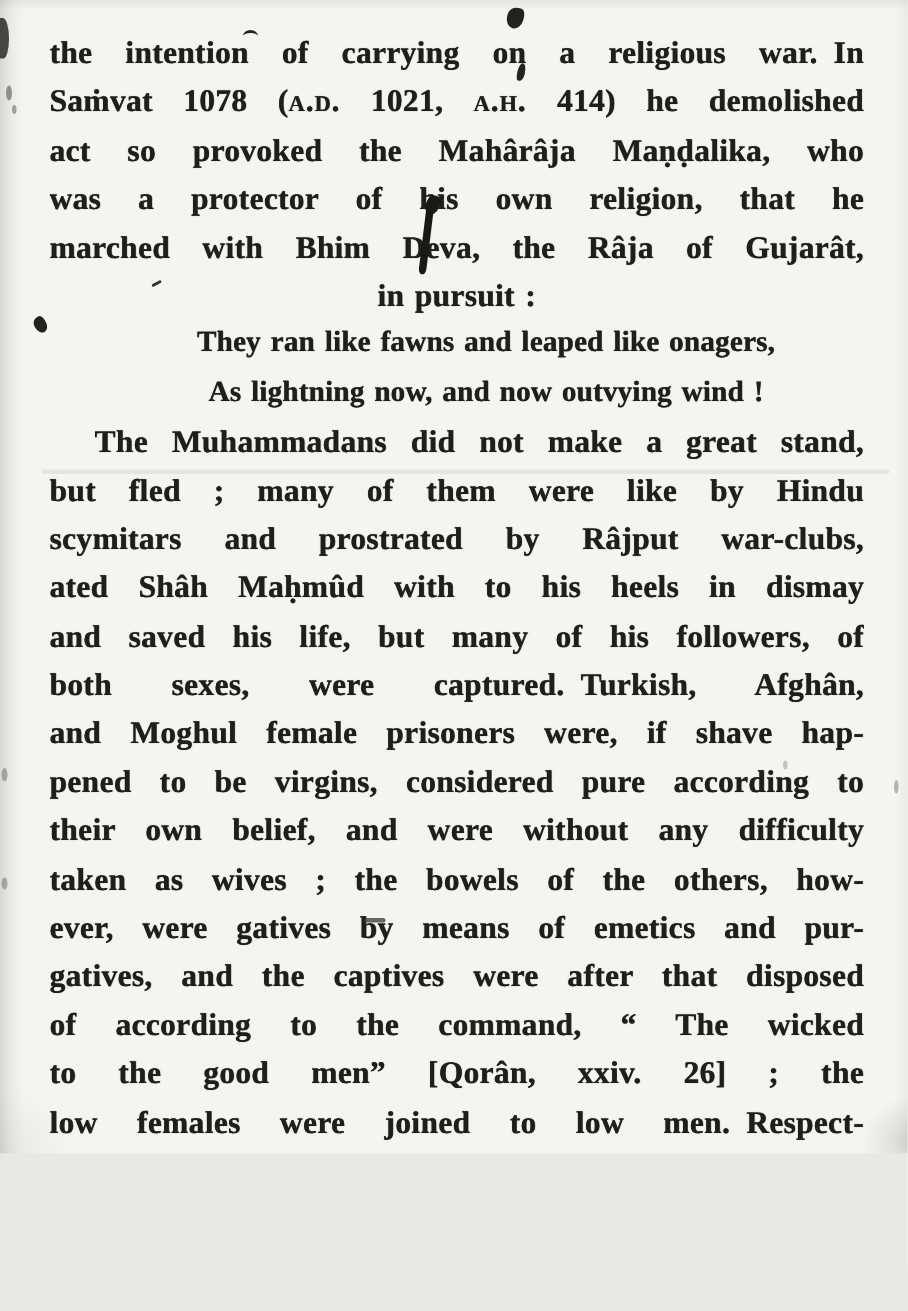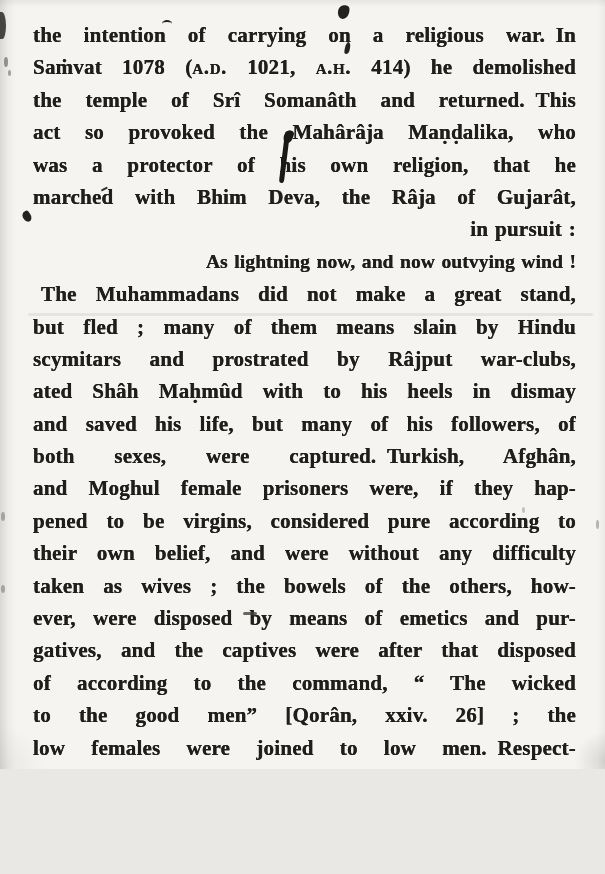--- a/index.html
+++ b/index.html
@@ -38,22 +38,22 @@
     height: 32.4px;
     line-height: 32.4px;
     overflow: hidden;
     white-space: normal;
   }
   .justify {
     text-align: justify;
     text-align-last: justify;
     text-justify: inter-word;
   }
-  .indent { text-indent: 8px; }
-  .plain { text-align: right; }
+  .indent { text-indent: 8px; margin-left: 22px; }
+  .plain { text-align: center; }
   .verse {
     padding-left: 39px;
     font-size: 19.5px;
     letter-spacing: 0.1px;
   }
   .italic { }
   .sc { font-variant: small-caps; letter-spacing: 0.6px; margin-top: 48px; }
 
   
   .artifact { position: absolute; pointer-events: none; }
@@ -63,37 +63,37 @@
   }
 </style>
 </head>
 <body>
 
 <div class="page">
 
   <div class="text-block">
       <div class="line justify"><span>the intention of carrying on a religious war. In</span></div>
       <div class="line justify"><span>Saṁvat 1078 (</span><span class="sc">a.d.</span><span> 1021, </span><span class="sc">a.h.</span><span> 414) he demolished</span></div>
-      <div class="line justify"><span>the temple of Srî Somanâth and returned. This</span></div>
       <div class="line justify"><span>act so provoked the Mahârâja Maṇḍalika, who</span></div>
       <div class="line justify"><span>was a protector of his own religion, that he</span></div>
       <div class="line justify"><span>marched with Bhim Deva, the Râja of Gujarât,</span></div>
       <div class="line plain"><span>in pursuit :</span></div>
+      <div class="line verse plain"><span>They ran like fawns and leaped like onagers,</span></div>
       <div class="line verse plain"><span>As lightning now, and now outvying wind !</span></div>
       <div class="line justify indent"><span>The Muhammadans did not make a great stand,</span></div>
-      <div class="line justify"><span>but fled ; many of them means slain by Hindu</span></div>
+      <div class="line justify"><span>but fled ; many of them were like by Hindu</span></div>
       <div class="line justify"><span>scymitars and prostrated by Râjput war-clubs,</span></div>
       <div class="line justify"><span>ated Shâh Maḥmûd with to his heels in dismay</span></div>
       <div class="line justify"><span>and saved his life, but many of his followers, of</span></div>
       <div class="line justify"><span>both sexes, were captured. Turkish, Afghân,</span></div>
-      <div class="line justify"><span>and Moghul female prisoners were, if they hap-</span></div>
+      <div class="line justify"><span>and Moghul female prisoners were, if shave hap-</span></div>
       <div class="line justify"><span>pened to be virgins, considered pure according to</span></div>
       <div class="line justify"><span>their own belief, and were without any difficulty</span></div>
       <div class="line justify"><span>taken as wives ; the bowels of the others, how-</span></div>
-      <div class="line justify"><span>ever, were disposed by means of emetics and pur-</span></div>
+      <div class="line justify"><span>ever, were gatives by means of emetics and pur-</span></div>
       <div class="line justify"><span>gatives, and the captives were after that disposed</span></div>
       <div class="line justify"><span>of according to the command, “ The wicked</span></div>
       <div class="line justify"><span>to the good men” [</span><span class="italic">Qorân</span><span>, xxiv. 26] ; the</span></div>
       <div class="line justify"><span>low females were joined to low men. Respect-</span></div>
       <div class="line justify"><span>able women were compelled to shave their heads</span></div>
     </div>
 
   <div>
 
     <div class="artifact" style="left:0;top:12px;width:6px;height:27px;background:#2b2a27;border-radius:0 70% 60% 0/0 50% 50% 0;opacity:.85;"></div>

